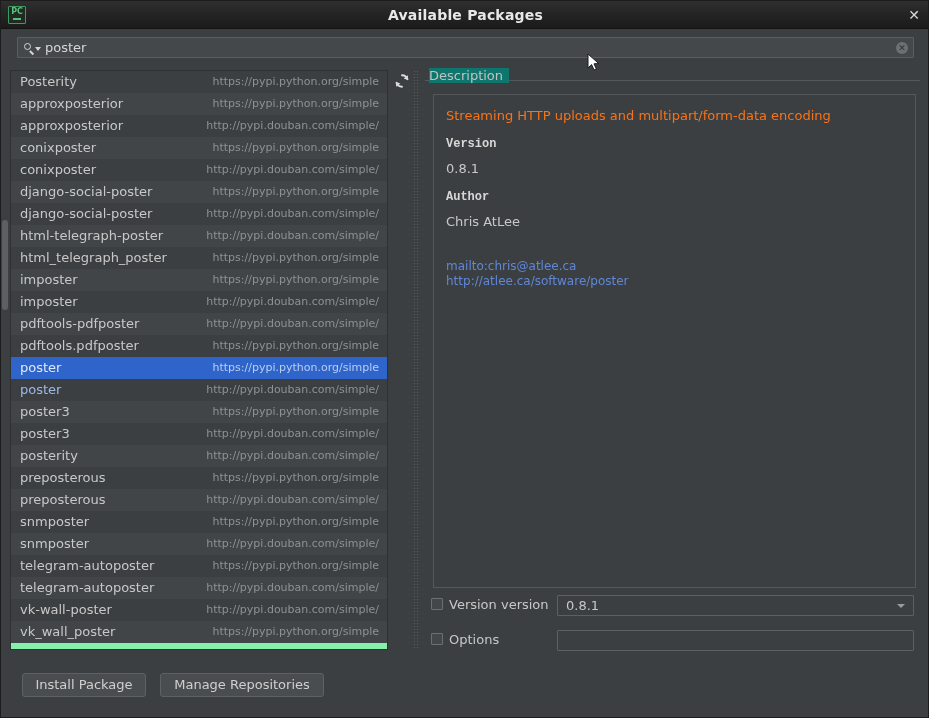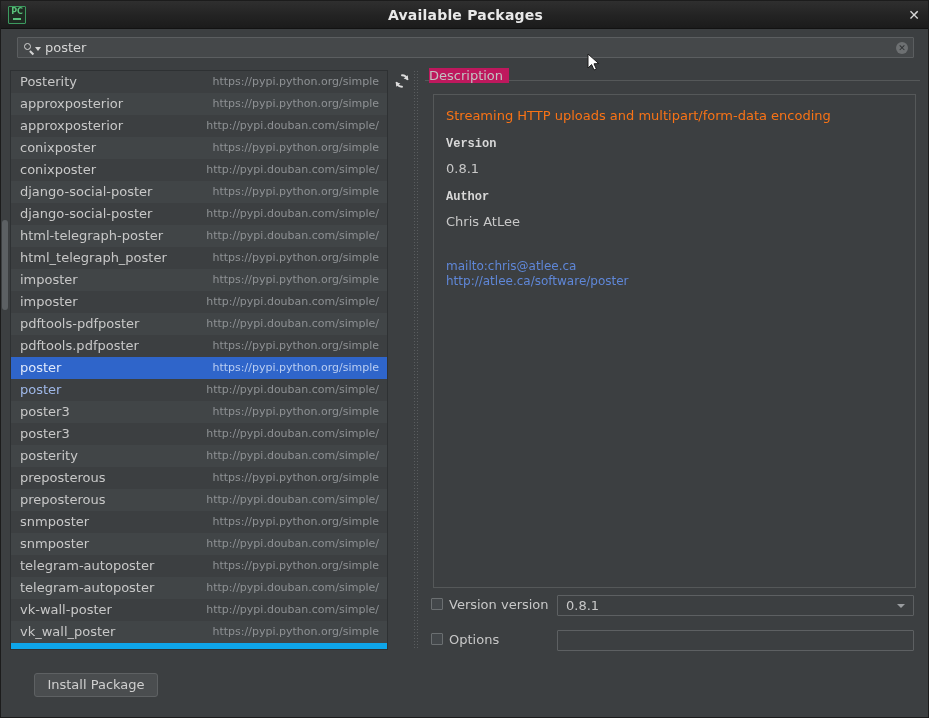--- a/index.html
+++ b/index.html
@@ -178,21 +178,21 @@
     background: #5c6063;
     border-radius: 3px;
   }
 
   
   #pkg-list {
     position: absolute;
     left: 9px; top: 7px;
     width: 378px;
     height: 580px;
-    background: #0ea5e9;
+    background: #86efac;
     border: 1px solid #2e3133;
     box-sizing: border-box;
     overflow: hidden;
   }
   .pkg-row {
     position: relative;
     height: 22px;
     line-height: 22px;
     box-sizing: border-box;
     cursor: pointer;
@@ -245,21 +245,21 @@
     position: absolute;
     left: 424px; top: 5px;
     width: 495px;
     height: 582px;
   }
   #desc-title {
     position: absolute;
     left: 4px; top: 0px;
     font-size: 13px;
     color: #c2c2c2;
-    background: #be185d;
+    background: #0f766e;
     padding-right: 6px;
     font-family: "DejaVu Sans", sans-serif;
     z-index: 2;
   }
   #desc-titleline {
     position: absolute;
     left: 0; top: 12px;
     width: 495px;
     height: 1px;
     background: #555859;
@@ -375,21 +375,21 @@
     background: #3c3f41;
     border: 1px solid #5d6062;
     box-sizing: border-box;
     border-radius: 1px;
     cursor: text;
   }
 
   
   #footer {
     position: absolute;
-    left: 16px; top: 656px;
+    left: 4px; top: 656px;
     width: 804px; height: 62px;
     background: #3c3f41;
   }
   .btn {
     position: absolute;
     top: 16px;
     height: 24px;
     line-height: 22px;
     background: #4a4d4f;
     border: 1px solid #5e6163;
@@ -594,20 +594,21 @@
         <div class="chk"></div>
         <div class="opt-label">Options</div>
         <div id="options-input"></div>
       </div>
     </div>
 
   </div>
 
   <div id="footer">
     <div class="btn" id="btn-install">Install Package</div>
+    <div class="btn" id="btn-manage">Manage Repositories</div>
   </div>
 
   <div id="cursor">
     <svg width="14" height="20" viewBox="0 0 14 20" aria-hidden="true">
       <polygon points="1,1 1,15 4.6,11.6 7,17 9.4,16 7,10.8 11.8,10.6" fill="#ffffff" stroke="#1c1c1c" stroke-width="1"></polygon>
     </svg>
   </div>
 
 </div>
 

